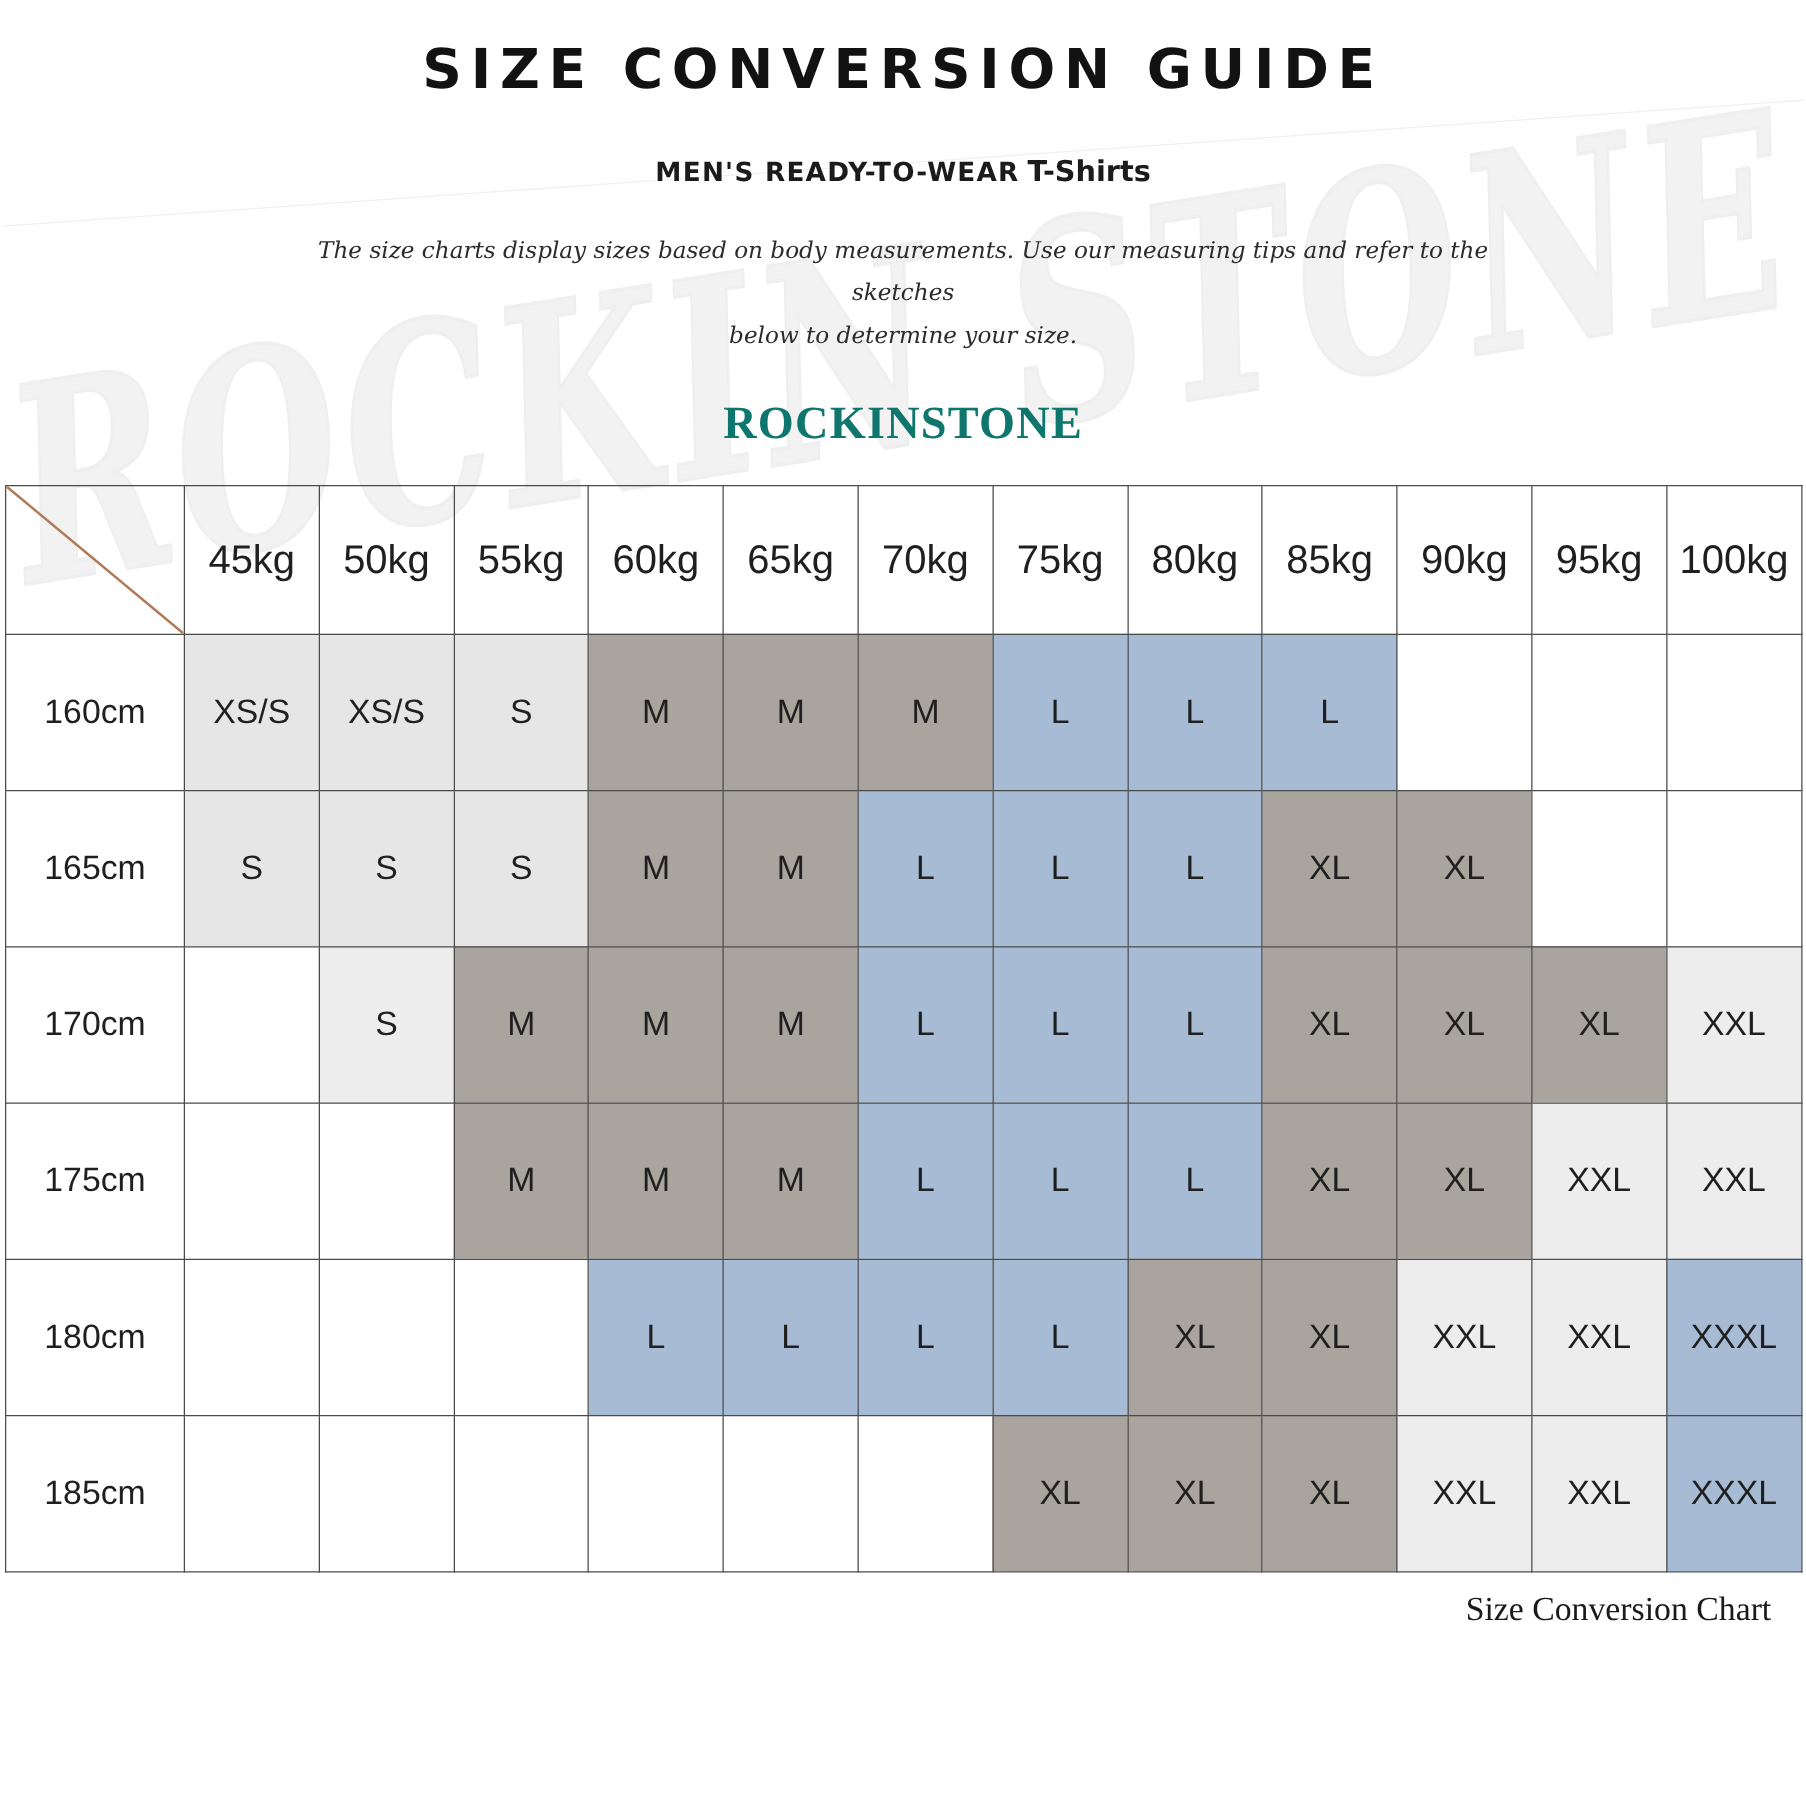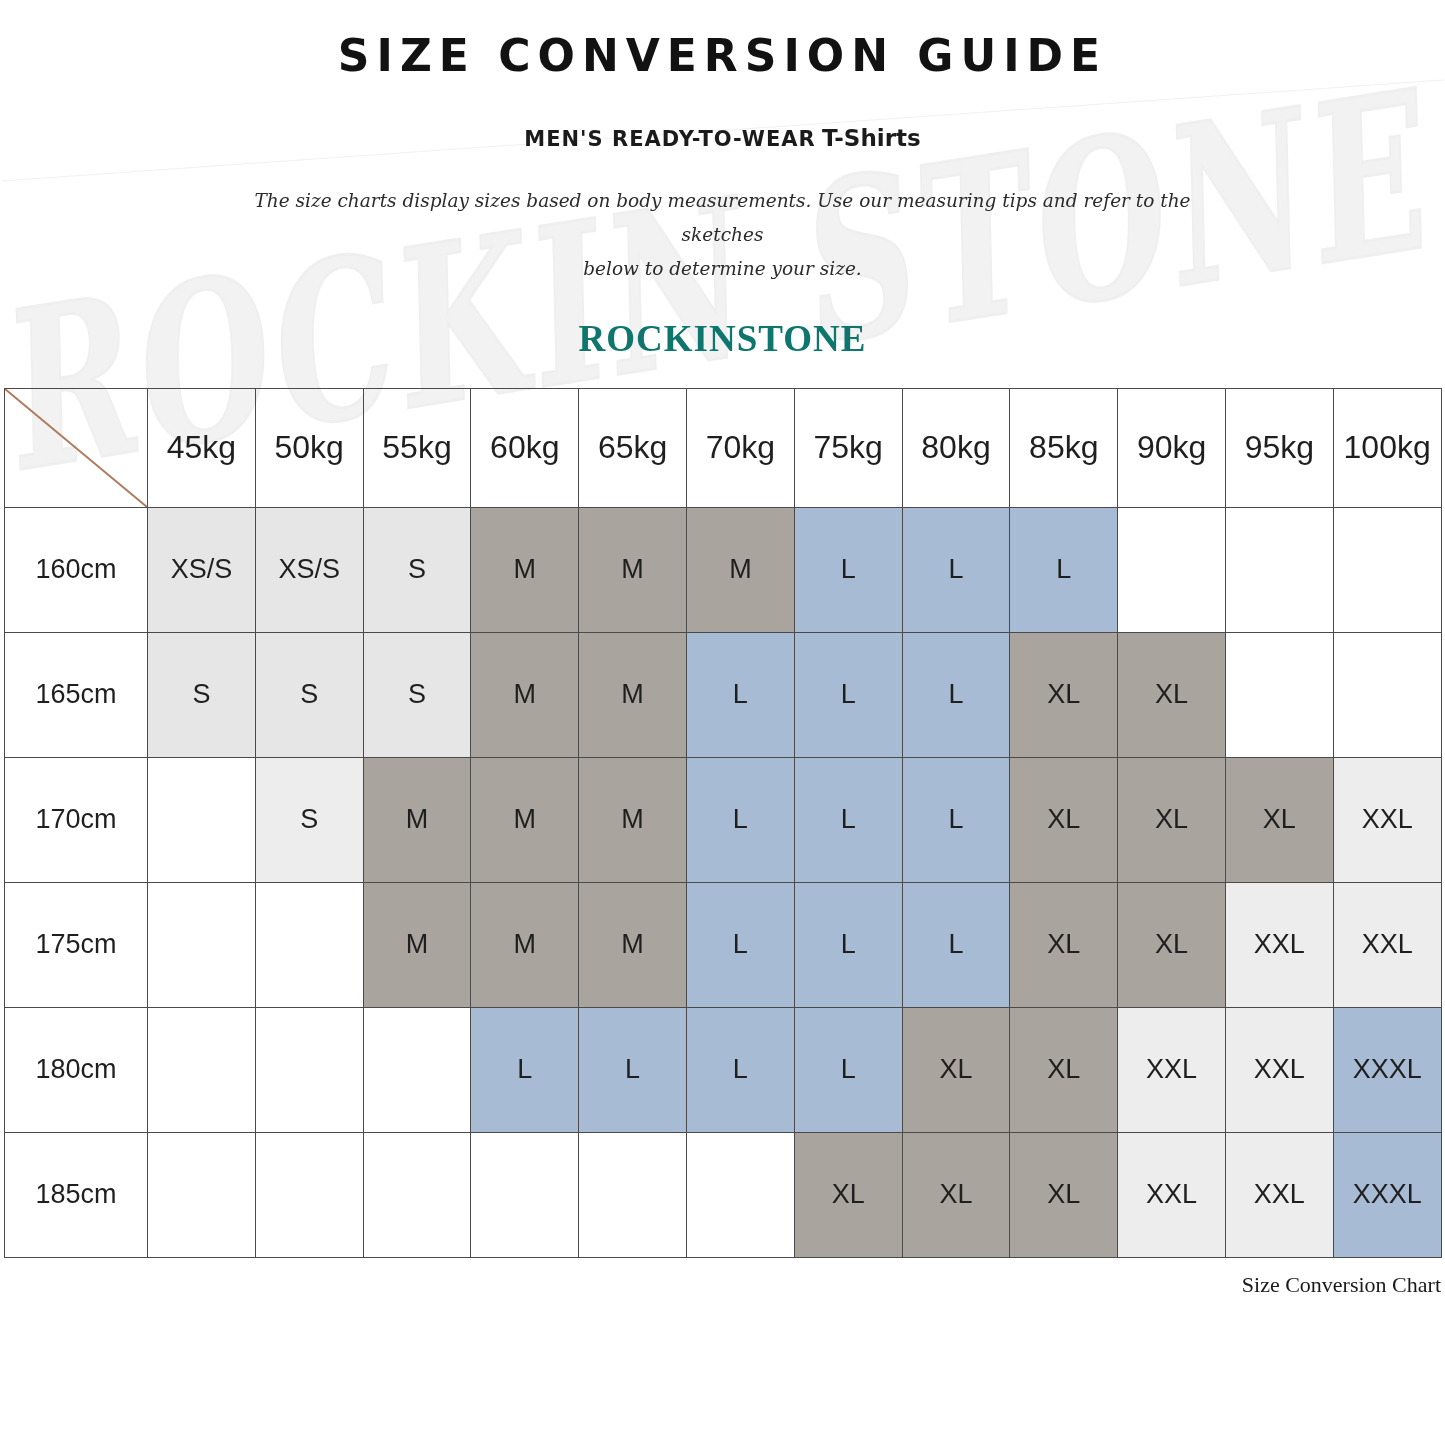--- a/index.html
+++ b/index.html
@@ -149,24 +149,24 @@
   .c-light { background: #e6e6e6; }
   .c-lighter { background: #ededed; }
   .c-gray  { background: #a9a49e; }
   .c-blue  { background: #a7bcd4; }
 
   
   .footer {
     position: relative;
     z-index: 2;
     text-align: right;
-    padding-right: 4px;
+    padding-right: 28px;
     padding-top: 14px;
     font-family: "Liberation Serif", serif;
-    font-size: 22px;
+    font-size: 27px;
     color: #1a1a1a;
   }
 </style>
 </head>
 <body>
 
 <div class="watermark-line"></div>
 <div class="watermark">
   <span>ROCKIN STONE</span>
 </div>

